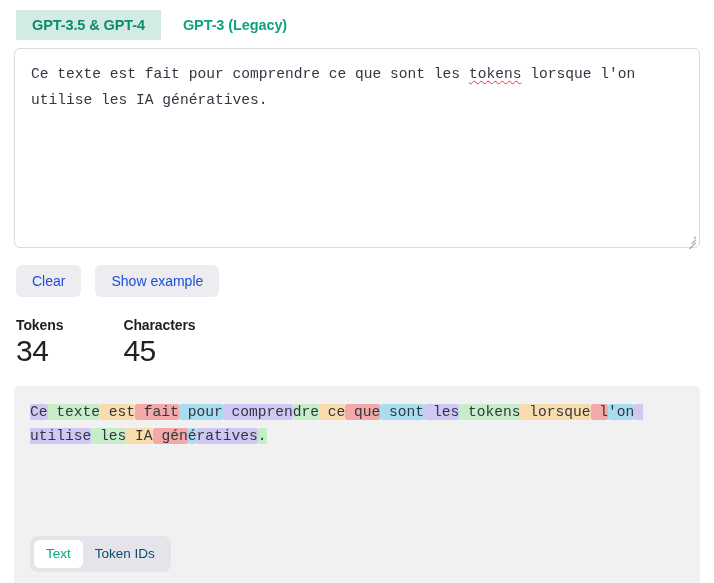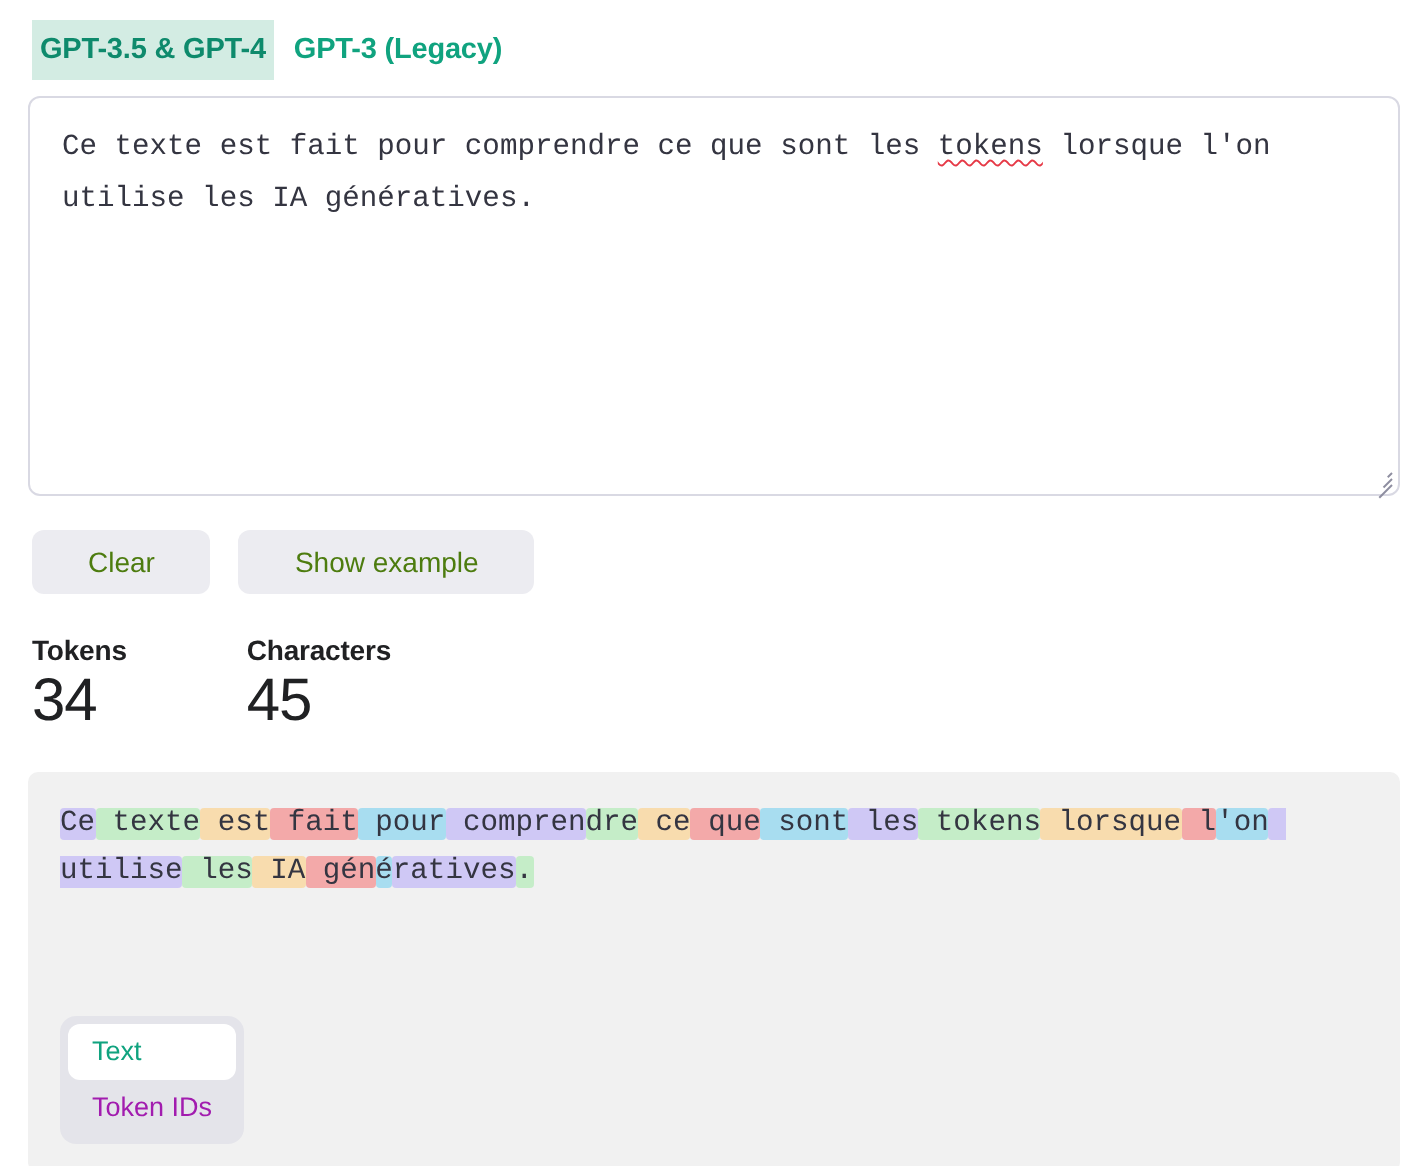--- a/index.html
+++ b/index.html
@@ -27,21 +27,21 @@
     align-items: center;
     gap: 6px;
     padding: 9px 16px 0 16px;
     height: 40px;
     box-sizing: border-box;
   }
   .model-tab {
     font-size: 14.5px;
     font-weight: bold;
     color: #10a37f;
-    padding: 7px 4px;
+    padding: 7px 16px;
     border-radius: 0;
     letter-spacing: -0.1px;
     white-space: nowrap;
     cursor: pointer;
     user-select: none;
   }
   .model-tab.active {
     background: #d3ece3;
     color: #0e8a6c;
   }
@@ -100,22 +100,22 @@
     display: flex;
     gap: 14px;
     margin: 17px 0 0 16px;
   }
   .btn {
     background: #ececf1;
     border: none;
     border-radius: 6px;
     font-family: "Liberation Sans", sans-serif;
     font-size: 14px;
-    color: #4d7c0f;
-    padding: 8px 28px;
+    color: #1d4ed8;
+    padding: 8px 16px;
     cursor: pointer;
     line-height: 16px;
   }
 
   
   .stats {
     display: flex;
     margin: 20px 0 0 16px;
   }
   .stat { margin-right: 60px; }
@@ -157,25 +157,24 @@
 
   
   .out-tabs {
     position: absolute;
     left: 16px;
     bottom: 14px;
     display: inline-flex;
     background: #e4e4ea;
     border-radius: 8px;
     padding: 4px;
-    flex-direction: column;
   }
   .out-tab {
     font-size: 13.5px;
-    color: #a21caf;
+    color: #0c4a6e;
     padding: 6px 12px;
     border-radius: 6px;
     cursor: pointer;
     user-select: none;
     line-height: 16px;
   }
   .out-tab.active {
     background: #ffffff;
     color: #10a37f;
     font-weight: 500;

